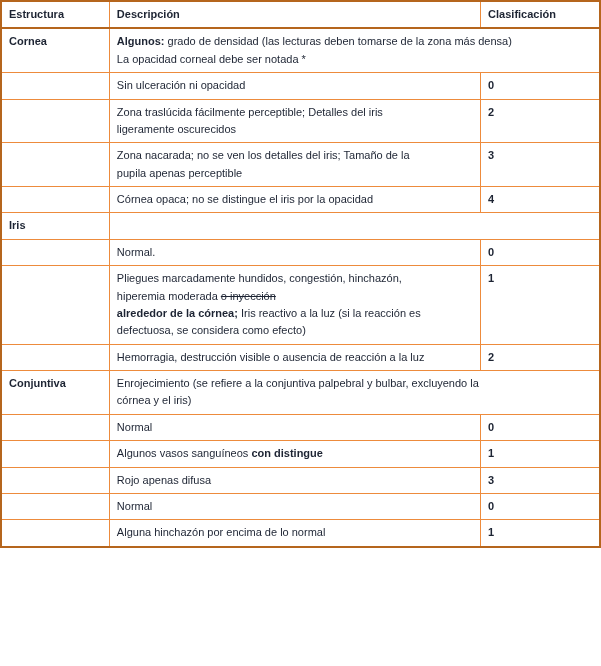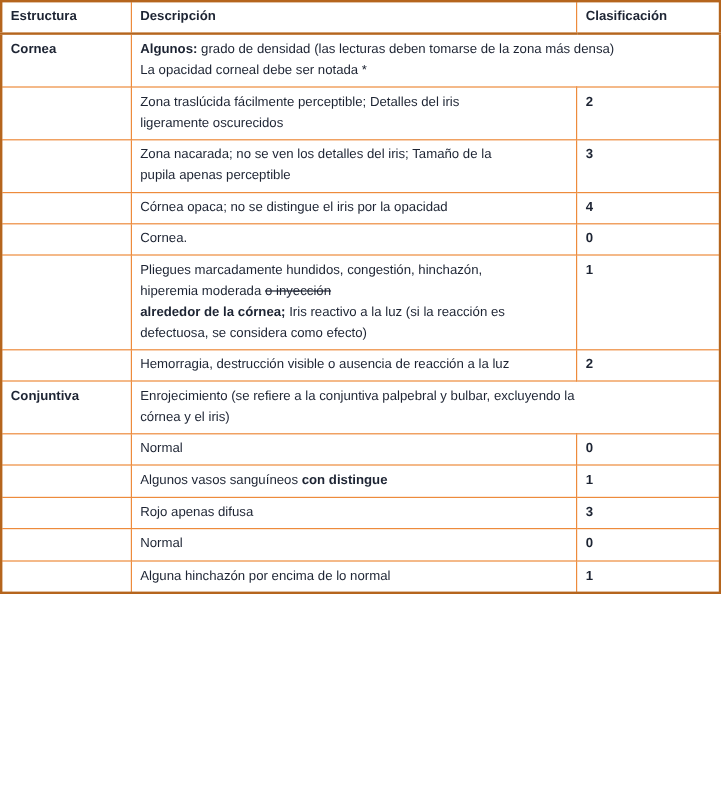--- a/index.html
+++ b/index.html
@@ -98,36 +98,45 @@
       <th class="header-cell">Clasificación</th>
     </tr>
   </thead>
   <tbody id="table-body">
       <tr class="group-start">
         <td class="group-label" rowspan="1">Cornea</td>
         <td class="desc" colspan="2"><span class="bold">Algunos:</span> grado de densidad (las lecturas deben tomarse de la zona más densa)<br>La opacidad corneal debe ser notada *</td>
       </tr>
       <tr>
         <td class="group-blank">&nbsp;</td>
+        <td class="desc">Sin ulceración ni opacidad</td>
+        <td class="classification">0</td>
+      </tr>
+      <tr>
+        <td class="group-blank">&nbsp;</td>
         <td class="desc">Zona traslúcida fácilmente perceptible; Detalles del iris<br>ligeramente oscurecidos</td>
         <td class="classification">2</td>
       </tr>
       <tr>
         <td class="group-blank">&nbsp;</td>
         <td class="desc">Zona nacarada; no se ven los detalles del iris; Tamaño de la<br>pupila apenas perceptible</td>
         <td class="classification">3</td>
       </tr>
       <tr>
         <td class="group-blank">&nbsp;</td>
         <td class="desc">Córnea opaca; no se distingue el iris por la opacidad</td>
         <td class="classification">4</td>
       </tr>
+      <tr class="group-start">
+        <td class="group-label" rowspan="1">Iris</td>
+        <td class="desc" colspan="2">&nbsp;</td>
+      </tr>
       <tr>
         <td class="group-blank">&nbsp;</td>
-        <td class="desc">Cornea.</td>
+        <td class="desc">Normal.</td>
         <td class="classification">0</td>
       </tr>
       <tr>
         <td class="group-blank">&nbsp;</td>
         <td class="desc">Pliegues marcadamente hundidos, congestión, hinchazón,<br>hiperemia moderada <span class="strike">o inyección</span><br><span class="bold">alrededor de la córnea;</span> Iris reactivo a la luz (si la reacción es<br>defectuosa, se considera como efecto)</td>
         <td class="classification">1</td>
       </tr>
       <tr>
         <td class="group-blank">&nbsp;</td>
         <td class="desc">Hemorragia, destrucción visible o ausencia de reacción a la luz</td>

